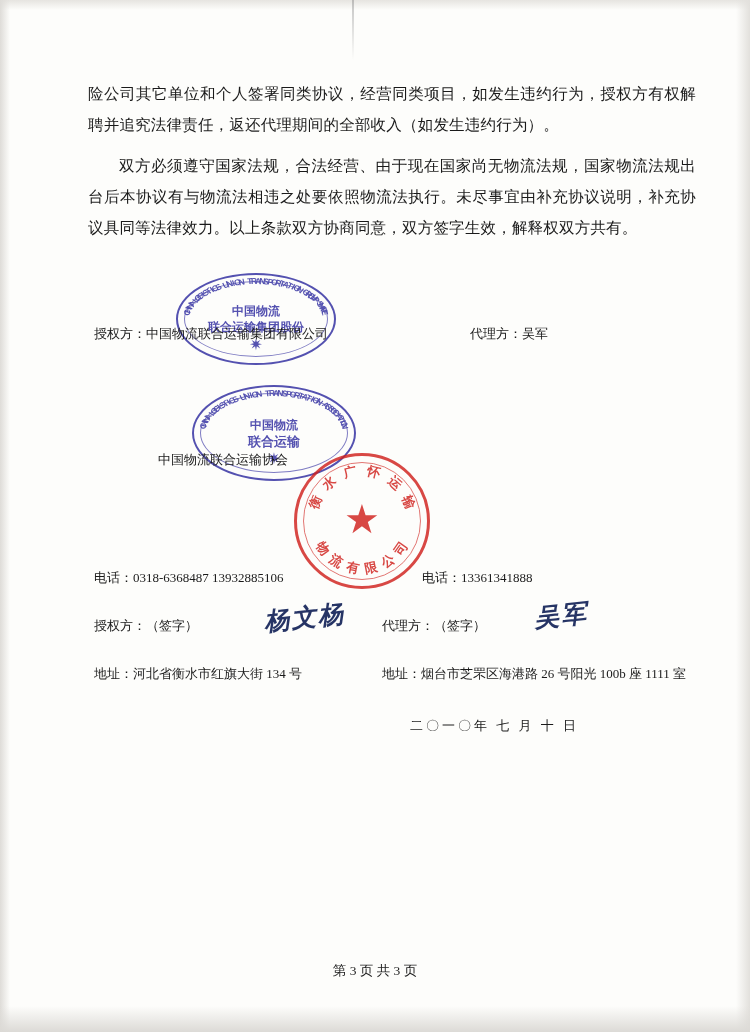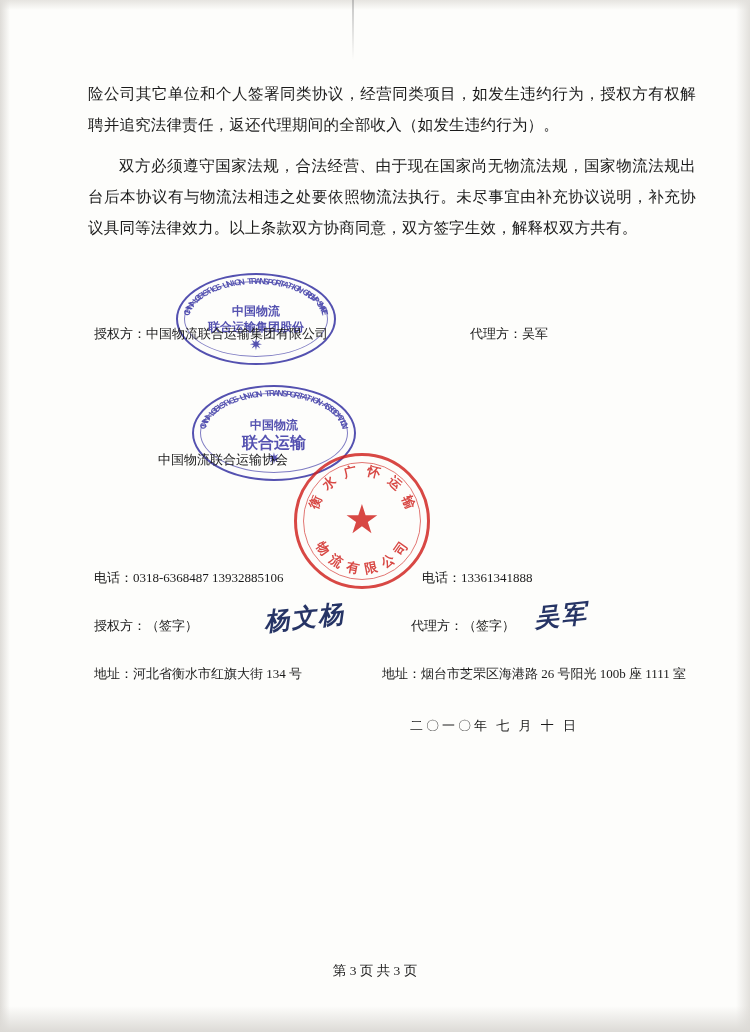--- a/index.html
+++ b/index.html
@@ -294,21 +294,21 @@
           <span style="font-size: 8.5px; transform: translate(59.8101px, -22.2691px) rotate(416.17deg) translate(-50%, -50%);">O</span>
           <span style="font-size: 8.5px; transform: translate(62.0847px, -20.2567px) rotate(419.574deg) translate(-50%, -50%);">C</span>
           <span style="font-size: 8.5px; transform: translate(64.1403px, -18.1729px) rotate(422.979deg) translate(-50%, -50%);">I</span>
           <span style="font-size: 8.5px; transform: translate(65.9696px, -16.0248px) rotate(426.383deg) translate(-50%, -50%);">A</span>
           <span style="font-size: 8.5px; transform: translate(67.566px, -13.8203px) rotate(429.787deg) translate(-50%, -50%);">T</span>
           <span style="font-size: 8.5px; transform: translate(68.9239px, -11.567px) rotate(433.191deg) translate(-50%, -50%);">I</span>
           <span style="font-size: 8.5px; transform: translate(70.0386px, -9.27281px) rotate(436.596deg) translate(-50%, -50%);">O</span>
           <span style="font-size: 8.5px; transform: translate(70.9062px, -6.94593px) rotate(440deg) translate(-50%, -50%);">N</span>
         </div>
       <div class="seal-center-text" style="top:30px; font-size:12px;">中国物流</div>
-      <div class="seal-center-text" style="top:46px; font-size:16px;">联合运输</div>
+      <div class="seal-center-text" style="top:46px; font-size:13px;">联合运输</div>
       <div class="seal-star" style="top:64px;">✷</div>
     </div>
 
     <div class="text-at" style="left:70px; top:182px;">中国物流联合运输协会</div>
 
     <div class="seal seal-red" style="left:206px; top:184px; width:130px; height:130px;">
       <div class="seal-inner-ring"></div>
       <div class="seal-arc-text" id="arc-red-top">
           <span style="font-size: 13px; transform: translate(-46.3592px, -18.7303px) rotate(292deg) translate(-50%, -50%);">衡</span>
           <span style="font-size: 13px; transform: translate(-32.671px, -37.8498px) rotate(319.2deg) translate(-50%, -50%);">水</span>
@@ -328,21 +328,21 @@
       <div class="seal-star seal-star-big" style="top:44px;">★</div>
     </div>
 
 
     <div class="text-at" style="left:6px; top:300px;">电话：0318-6368487   13932885106</div>
     <div class="text-at" style="left:306px; top:300px;margin-left:28px;">电话：13361341888</div>
 
     <div class="text-at" style="left:6px; top:348px;">授权方：（签字）</div>
     <div class="handwriting" style="left:176px; top:332px; font-size:25px;">杨文杨</div>
 
-    <div class="text-at" style="left:294px; top:348px;margin-left:29px;">代理方：（签字）</div>
+    <div class="text-at" style="left:294px; top:348px;">代理方：（签字）</div>
     <div class="handwriting" style="left:446px; top:330px; font-size:25px;">吴军</div>
 
     <div class="text-at" style="left:6px; top:396px;">地址：河北省衡水市红旗大街 134 号</div>
     <div class="text-at" style="left:294px; top:396px;">地址：烟台市芝罘区海港路 26 号阳光 100b 座 1111 室</div>
 
     <div class="text-at" style="left:322px; top:448px; letter-spacing:3px;">二〇一〇年 七 月 十 日</div>
   </div>
 </div>
 
 <div class="footer">第 3 页 共 3 页</div>

